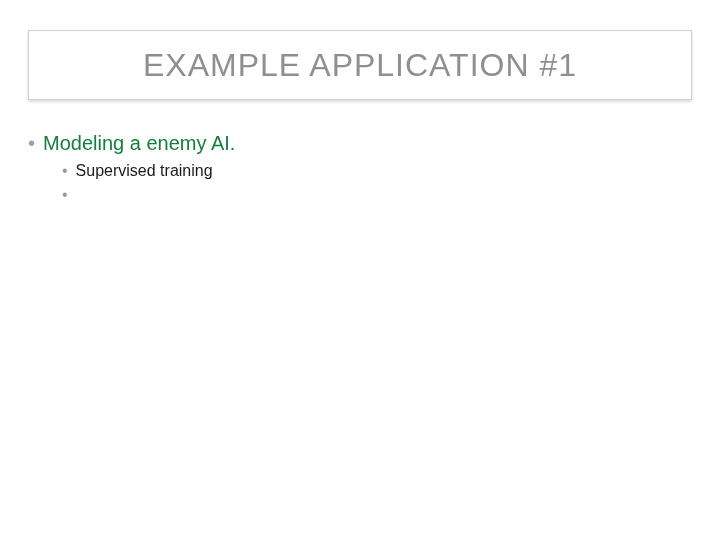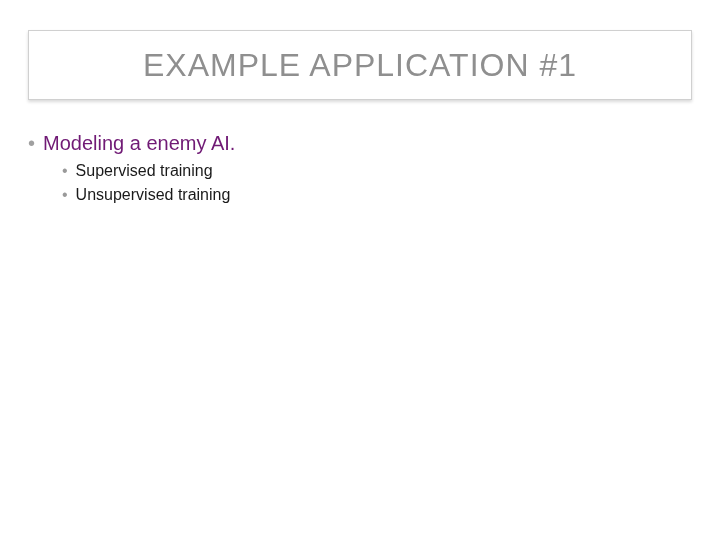--- a/index.html
+++ b/index.html
@@ -50,21 +50,21 @@
   }
   .lvl1 .bullet {
     color: #a0a0a0;
     font-size: 20px;
     line-height: 26px;
     margin-right: 8px;
   }
   .lvl1 .txt {
     font-size: 20px;
     line-height: 26px;
-    color: #701a75;
+    color: #15803d;
     font-weight: 400;
   }
   .lvl2-wrap {
     margin-left: 34px;
     margin-top: 4px;
   }
   .lvl2 {
     display: flex;
     align-items: flex-start;
     margin-bottom: 2px;
@@ -98,19 +98,18 @@
       <span class="txt">Modeling a enemy AI.</span>
     </div>
 
     <div class="lvl2-wrap">
       <div class="lvl2">
         <span class="bullet">•</span>
         <span class="txt">Supervised training</span>
       </div>
       <div class="lvl2">
         <span class="bullet">•</span>
-        <span class="txt">Unsupervised training</span>
       </div>
     </div>
 
   </div>
 
 </div>
 
 </body></html>

